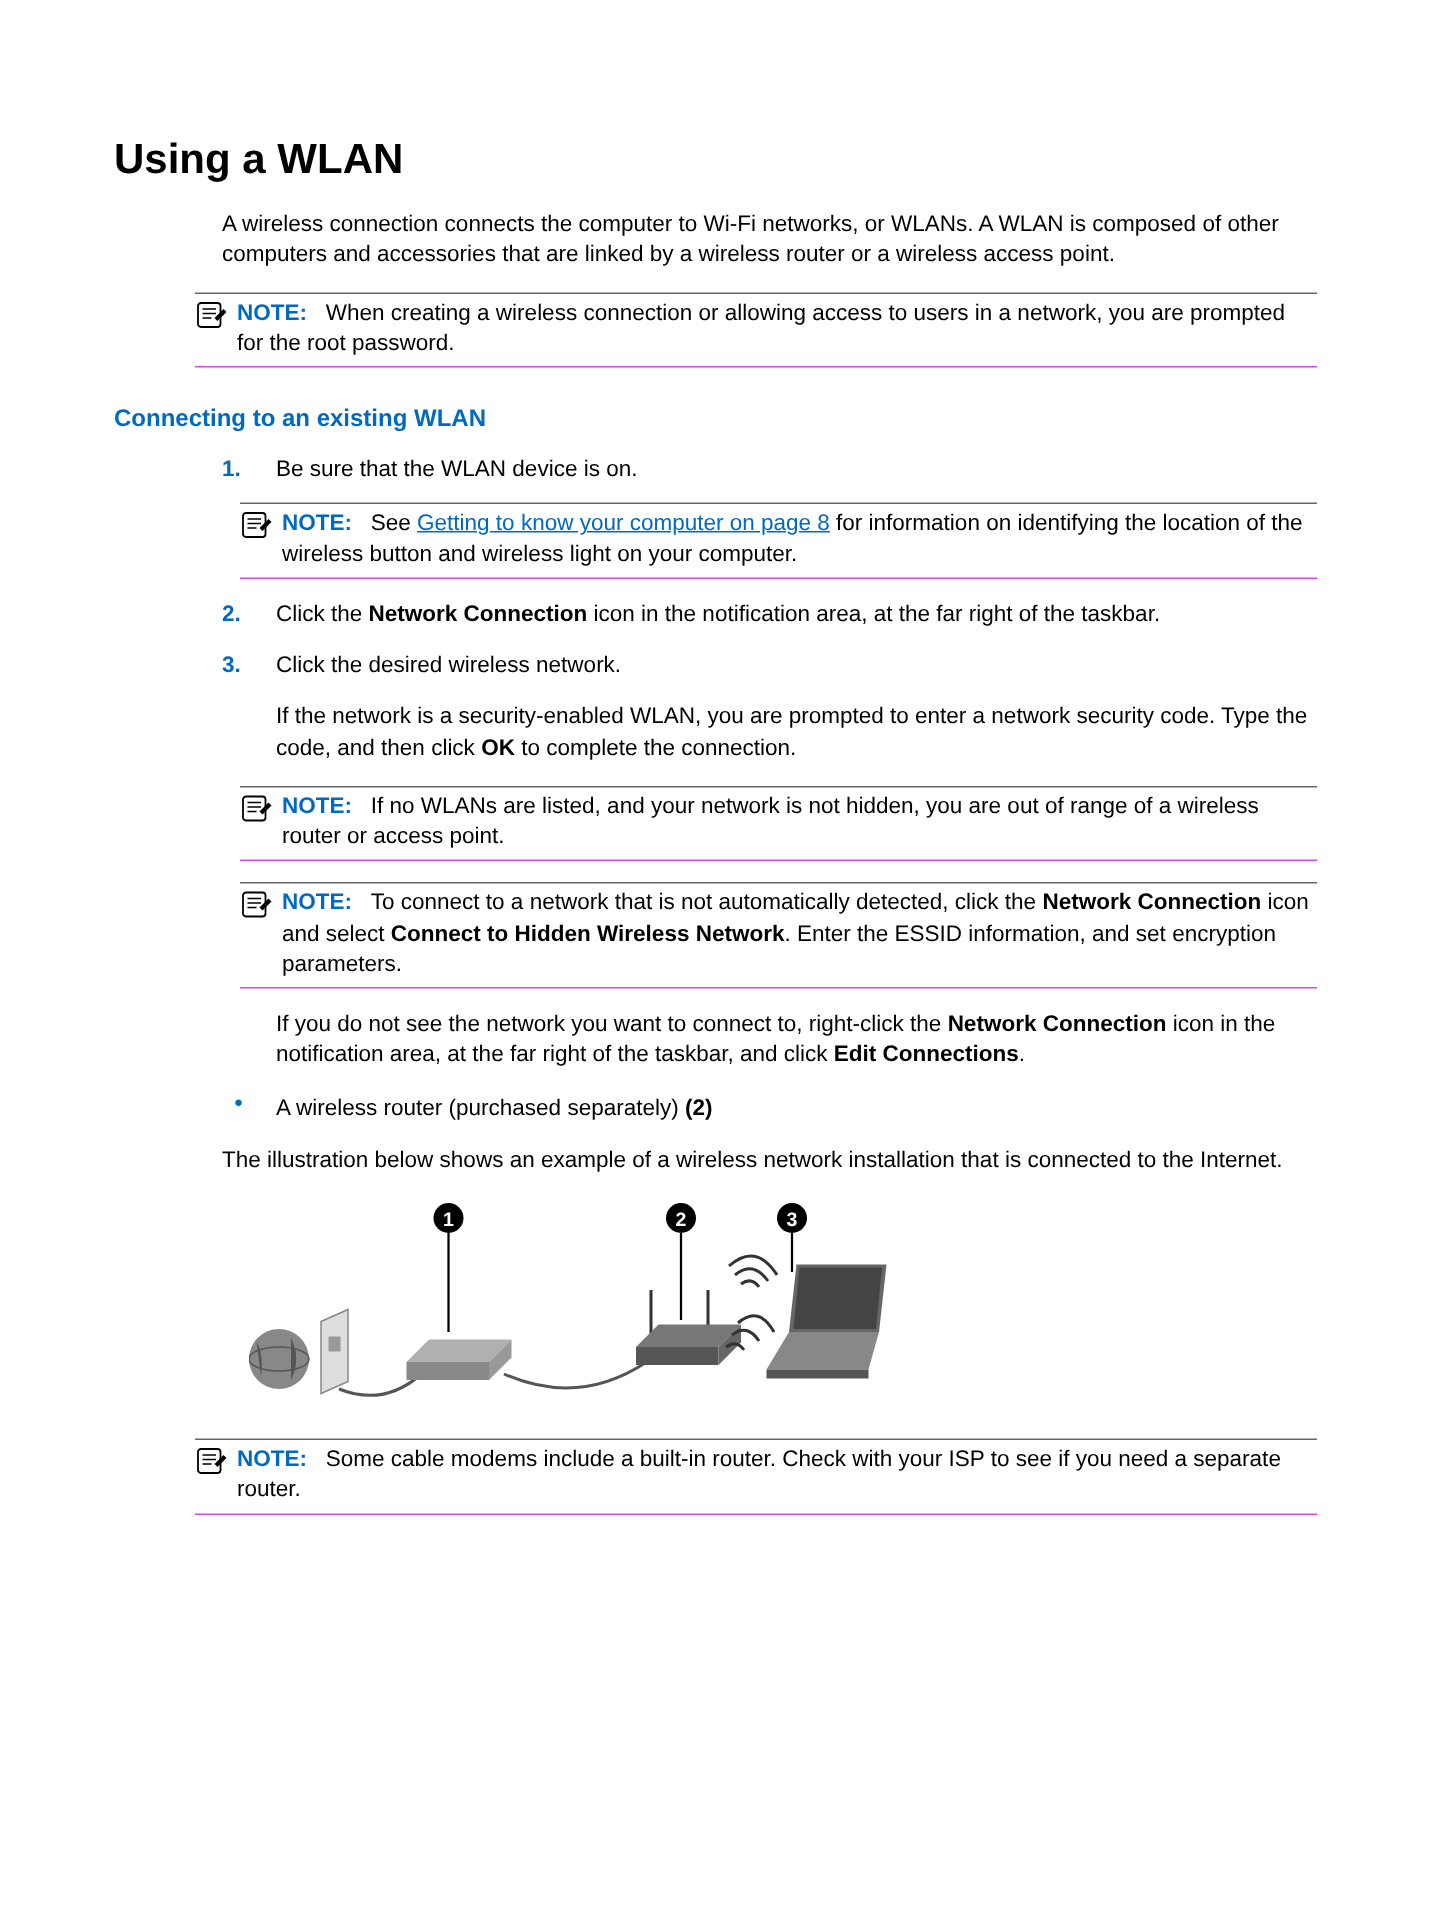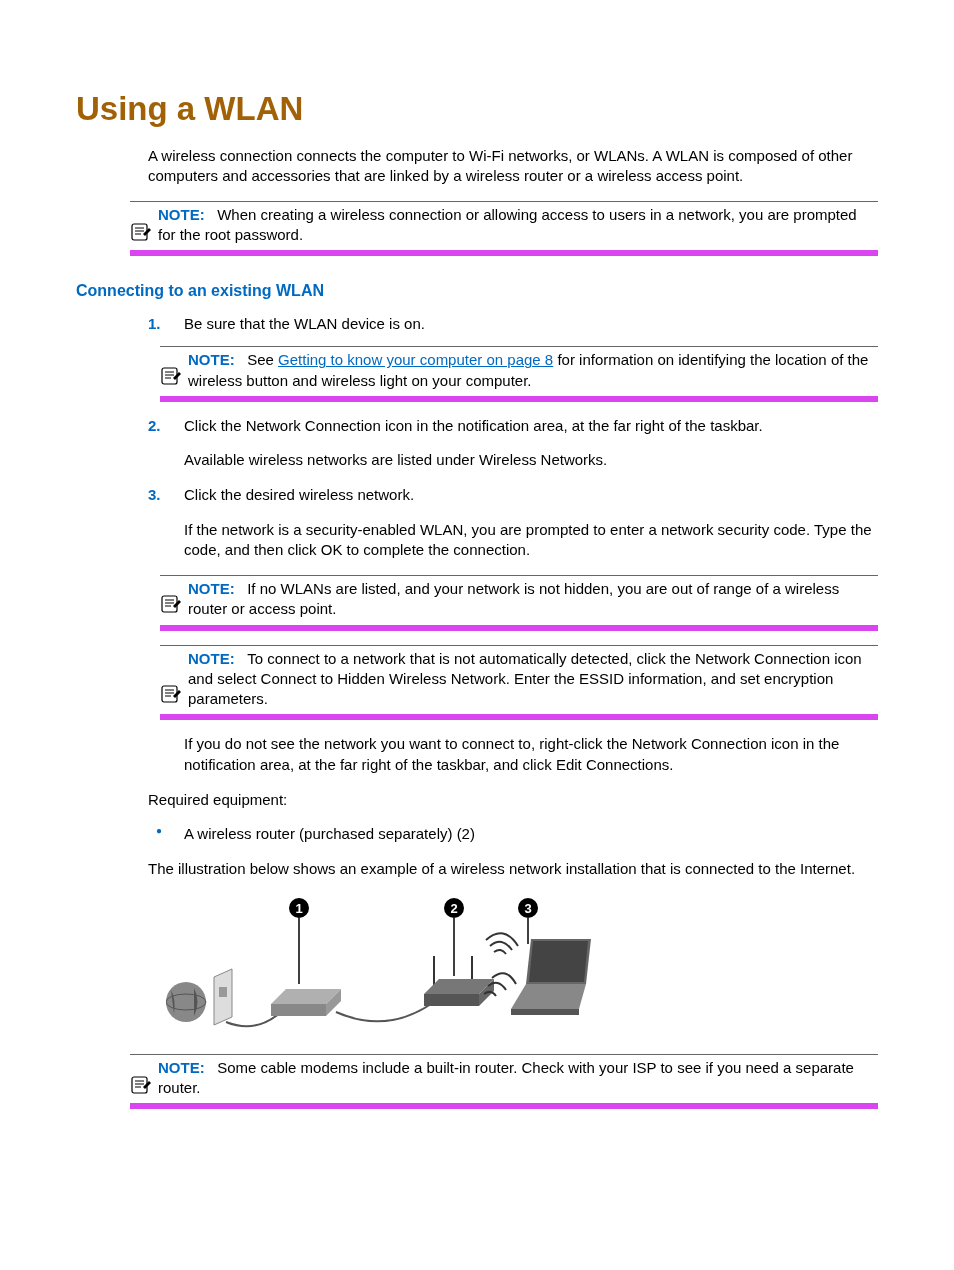--- a/index.html
+++ b/index.html
@@ -9,43 +9,43 @@
     margin: 0;
     padding: 0;
     width: 954px;
     background: #fff;
   }
   .page {
     padding: 90px 76px 40px 76px;
     box-sizing: border-box;
   }
   h1.main-title {
-    color: #a16207;
-    font-weight: bold;
-    font-size: 33px;
+    color: #000000;
+    font-weight: bold;
+    font-size: 28px;
     margin: 0 0 18px 0;
   }
   h2.sub-title {
     color: #0069c2;
     font-weight: bold;
     font-size: 16px;
     margin: 26px 0 14px 0;
   }
   .intro-text {
     margin-left: 72px;
     line-height: 1.35;
     margin-bottom: 14px;
   }
   .note-box {
     margin-left: 54px;
     border-top: 1px solid #666;
-    border-bottom: 6px solid #d946ef;
+    border-bottom: 1px solid #d946ef;
     padding: 3px 0 5px 0;
     display: flex;
-    align-items: flex-end;
+    align-items: flex-start;
     gap: 6px;
     margin-bottom: 14px;
   }
   .note-icon {
     flex: 0 0 22px;
     margin-top: 1px;
   }
   .note-content {
     flex: 1;
     line-height: 1.35;
@@ -100,21 +100,21 @@
     color: #0069c2;
     font-size: 10px;
   }
   a.xref {
     color: #0069c2;
     text-decoration: underline;
   }
   .illustration {
     margin: 8px 0 12px 90px;
   }
-  b { font-weight: normal; margin-top: 16px; }
+  b { font-weight: bold; margin-top: 16px; }
 </style>
 </head>
 <body>
 
 <div class="page">
 
   <h1 class="main-title">Using a WLAN</h1>
 
   <p class="intro-text">A wireless connection connects the computer to Wi-Fi networks, or WLANs. A WLAN is composed of other computers and accessories that are linked by a wireless router or a wireless access point.</p>
 
@@ -152,21 +152,20 @@
         </span>
         <div class="note-content">
           <span class="note-label">NOTE:</span>&nbsp;&nbsp;&nbsp;<span>See </span><a href="#" class="xref">Getting to know your computer on page 8</a><span> for information on identifying the location of the wireless button and wireless light on your computer.</span>
         </div>
       </div>
     </li>
 
     <li>
       <span class="num">2.</span>
       <span><span>Click the </span><b>Network Connection</b><span> icon in the notification area, at the far right of the taskbar.</span></span>
-      <p class="step-para"><span>Available wireless networks are listed under </span><b>Wireless Networks</b><span>.</span></p>
     </li>
 
     <li>
       <span class="num">3.</span>
       <span>Click the desired wireless network.</span>
       <p class="step-para"><span>If the network is a security-enabled WLAN, you are prompted to enter a network security code. Type the code, and then click </span><b>OK</b><span> to complete the connection.</span></p>
 
       <div class="note-box" style="margin-left:-24px; margin-top:0;">
         <span class="note-icon">
           <svg width="22" height="20" viewBox="0 0 22 20">
@@ -195,21 +194,20 @@
         <div class="note-content">
           <span class="note-label">NOTE:</span>&nbsp;&nbsp;&nbsp;<span>To connect to a network that is not automatically detected, click the </span><b>Network Connection</b><span> icon and select </span><b>Connect to Hidden Wireless Network</b><span>. Enter the ESSID information, and set encryption parameters.</span>
         </div>
       </div>
 
       <p class="step-para"><span>If you do not see the network you want to connect to, right-click the </span><b>Network Connection</b><span> icon in the notification area, at the far right of the taskbar, and click </span><b>Edit Connections</b><span>.</span></p>
     </li>
   </ol>
 
 
-  <p class="body-para">Required equipment:</p>
 
   <ul class="bullets">
     <li><span>A wireless router (purchased separately) </span><b>(2)</b></li>
   </ul>
 
   <p class="body-para">The illustration below shows an example of a wireless network installation that is connected to the Internet.</p>
 
   <div class="illustration">
     <svg width="430" height="145" viewBox="0 0 430 145">
 

